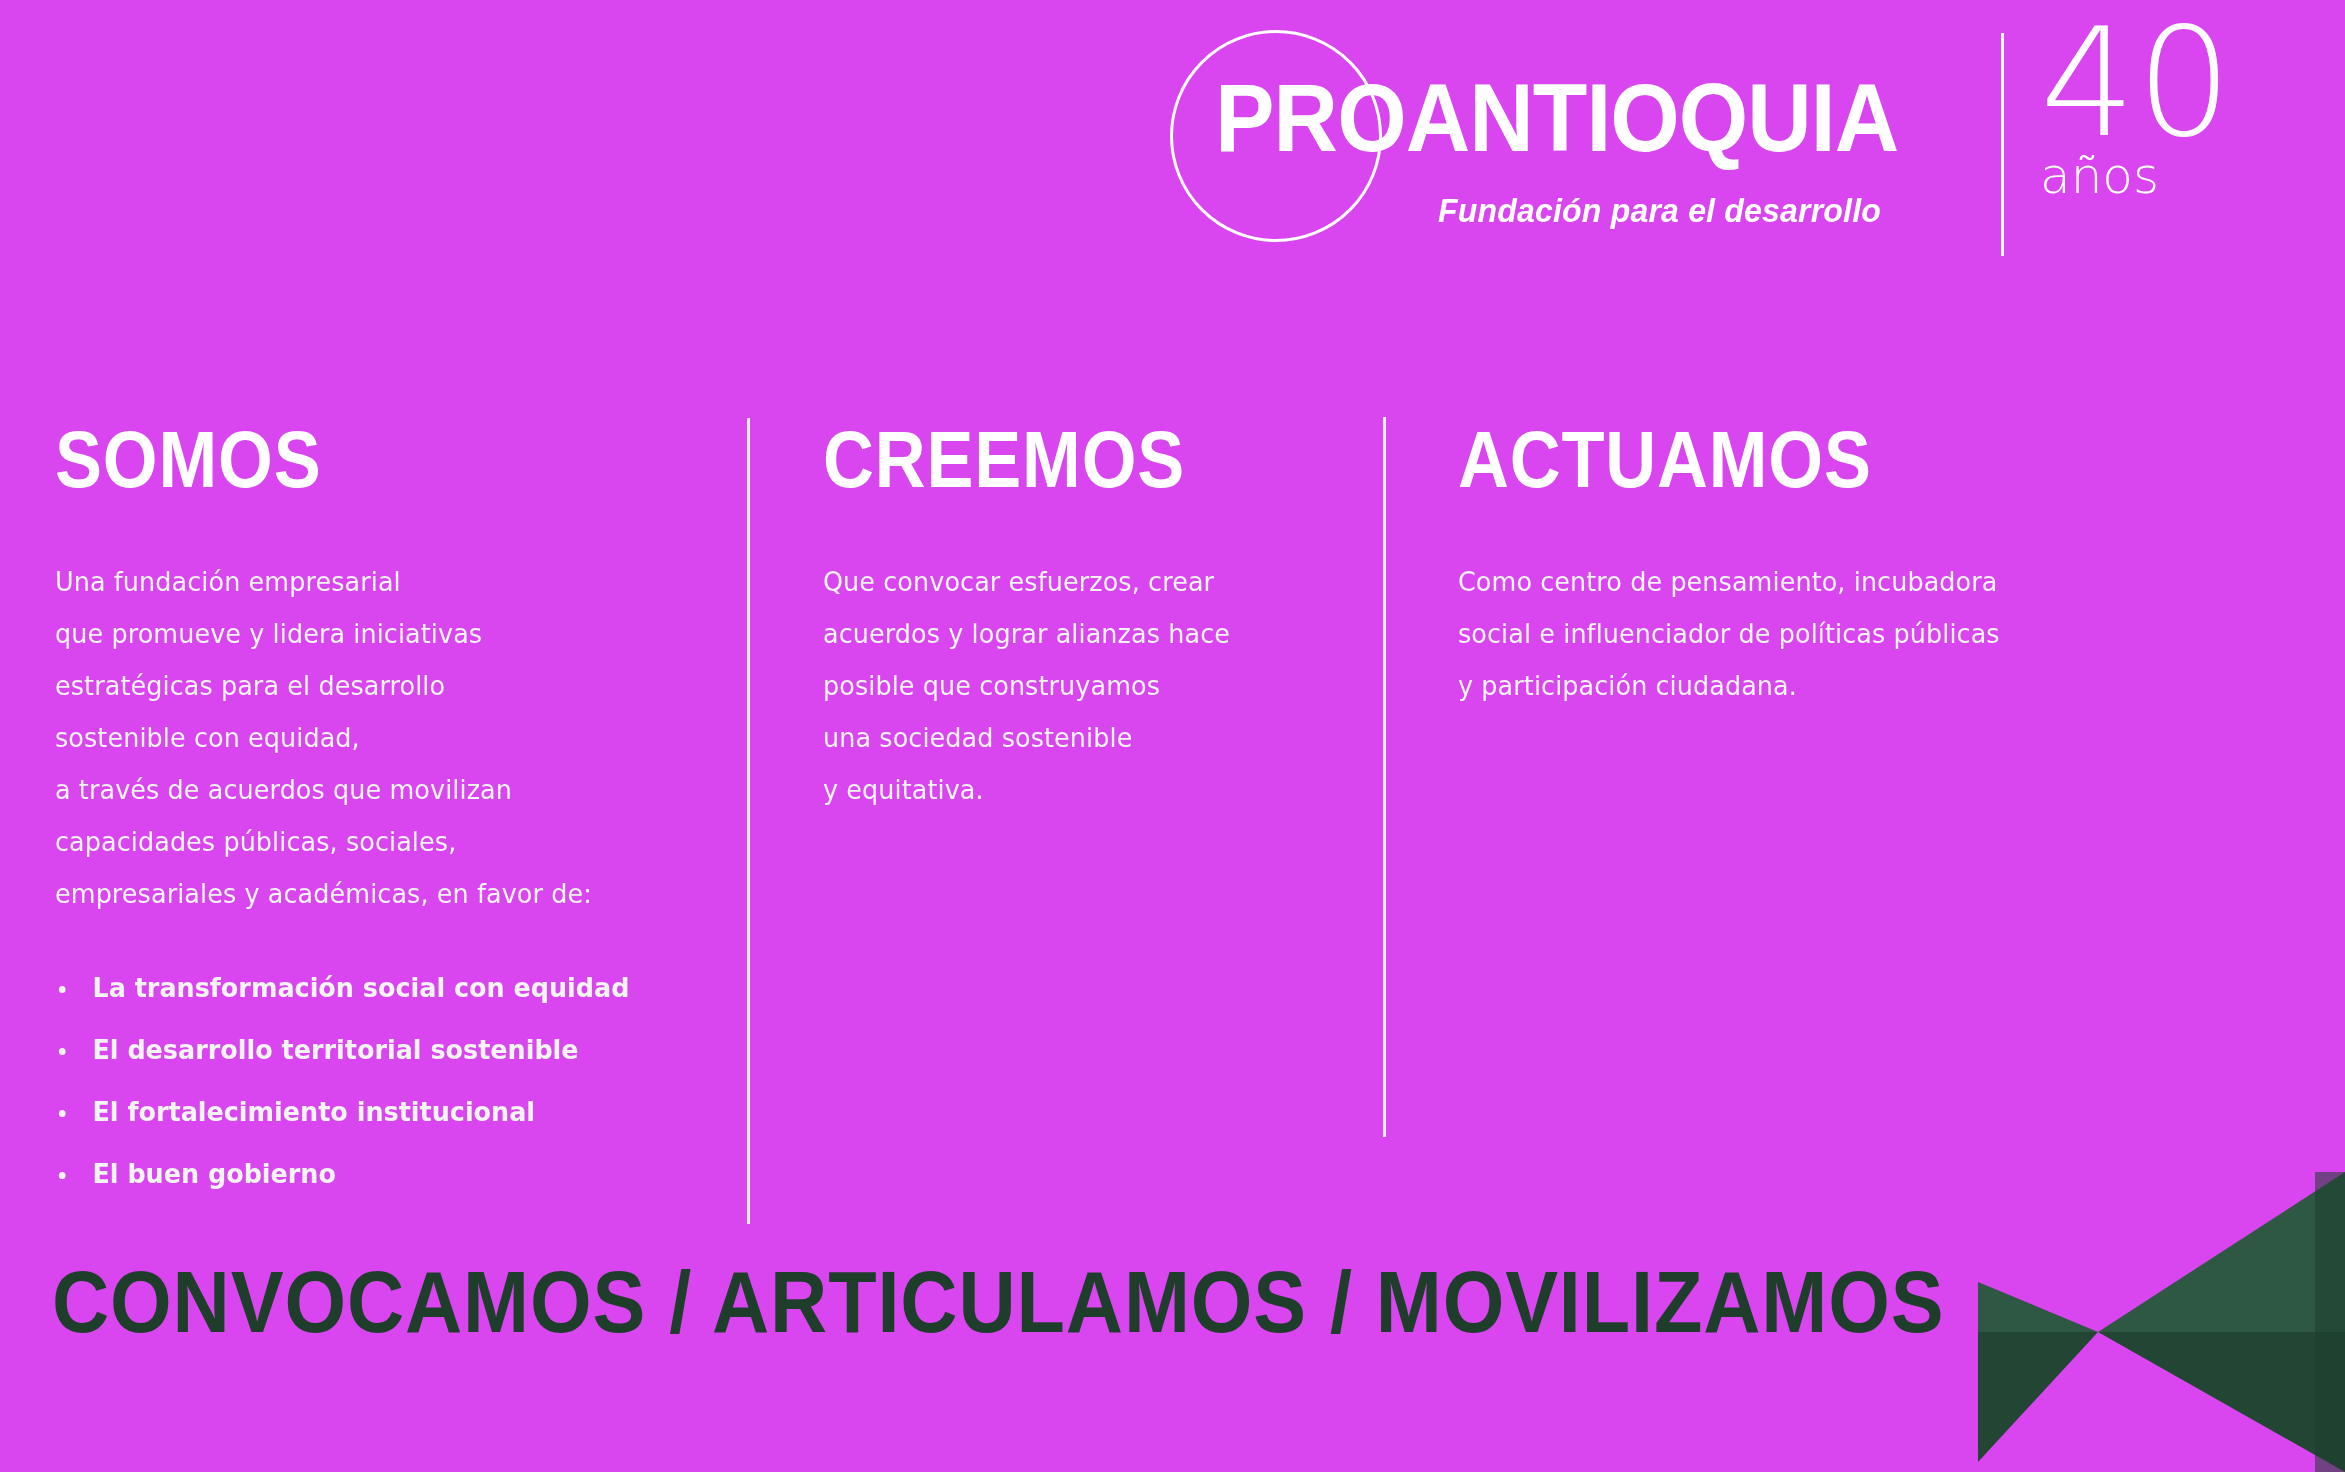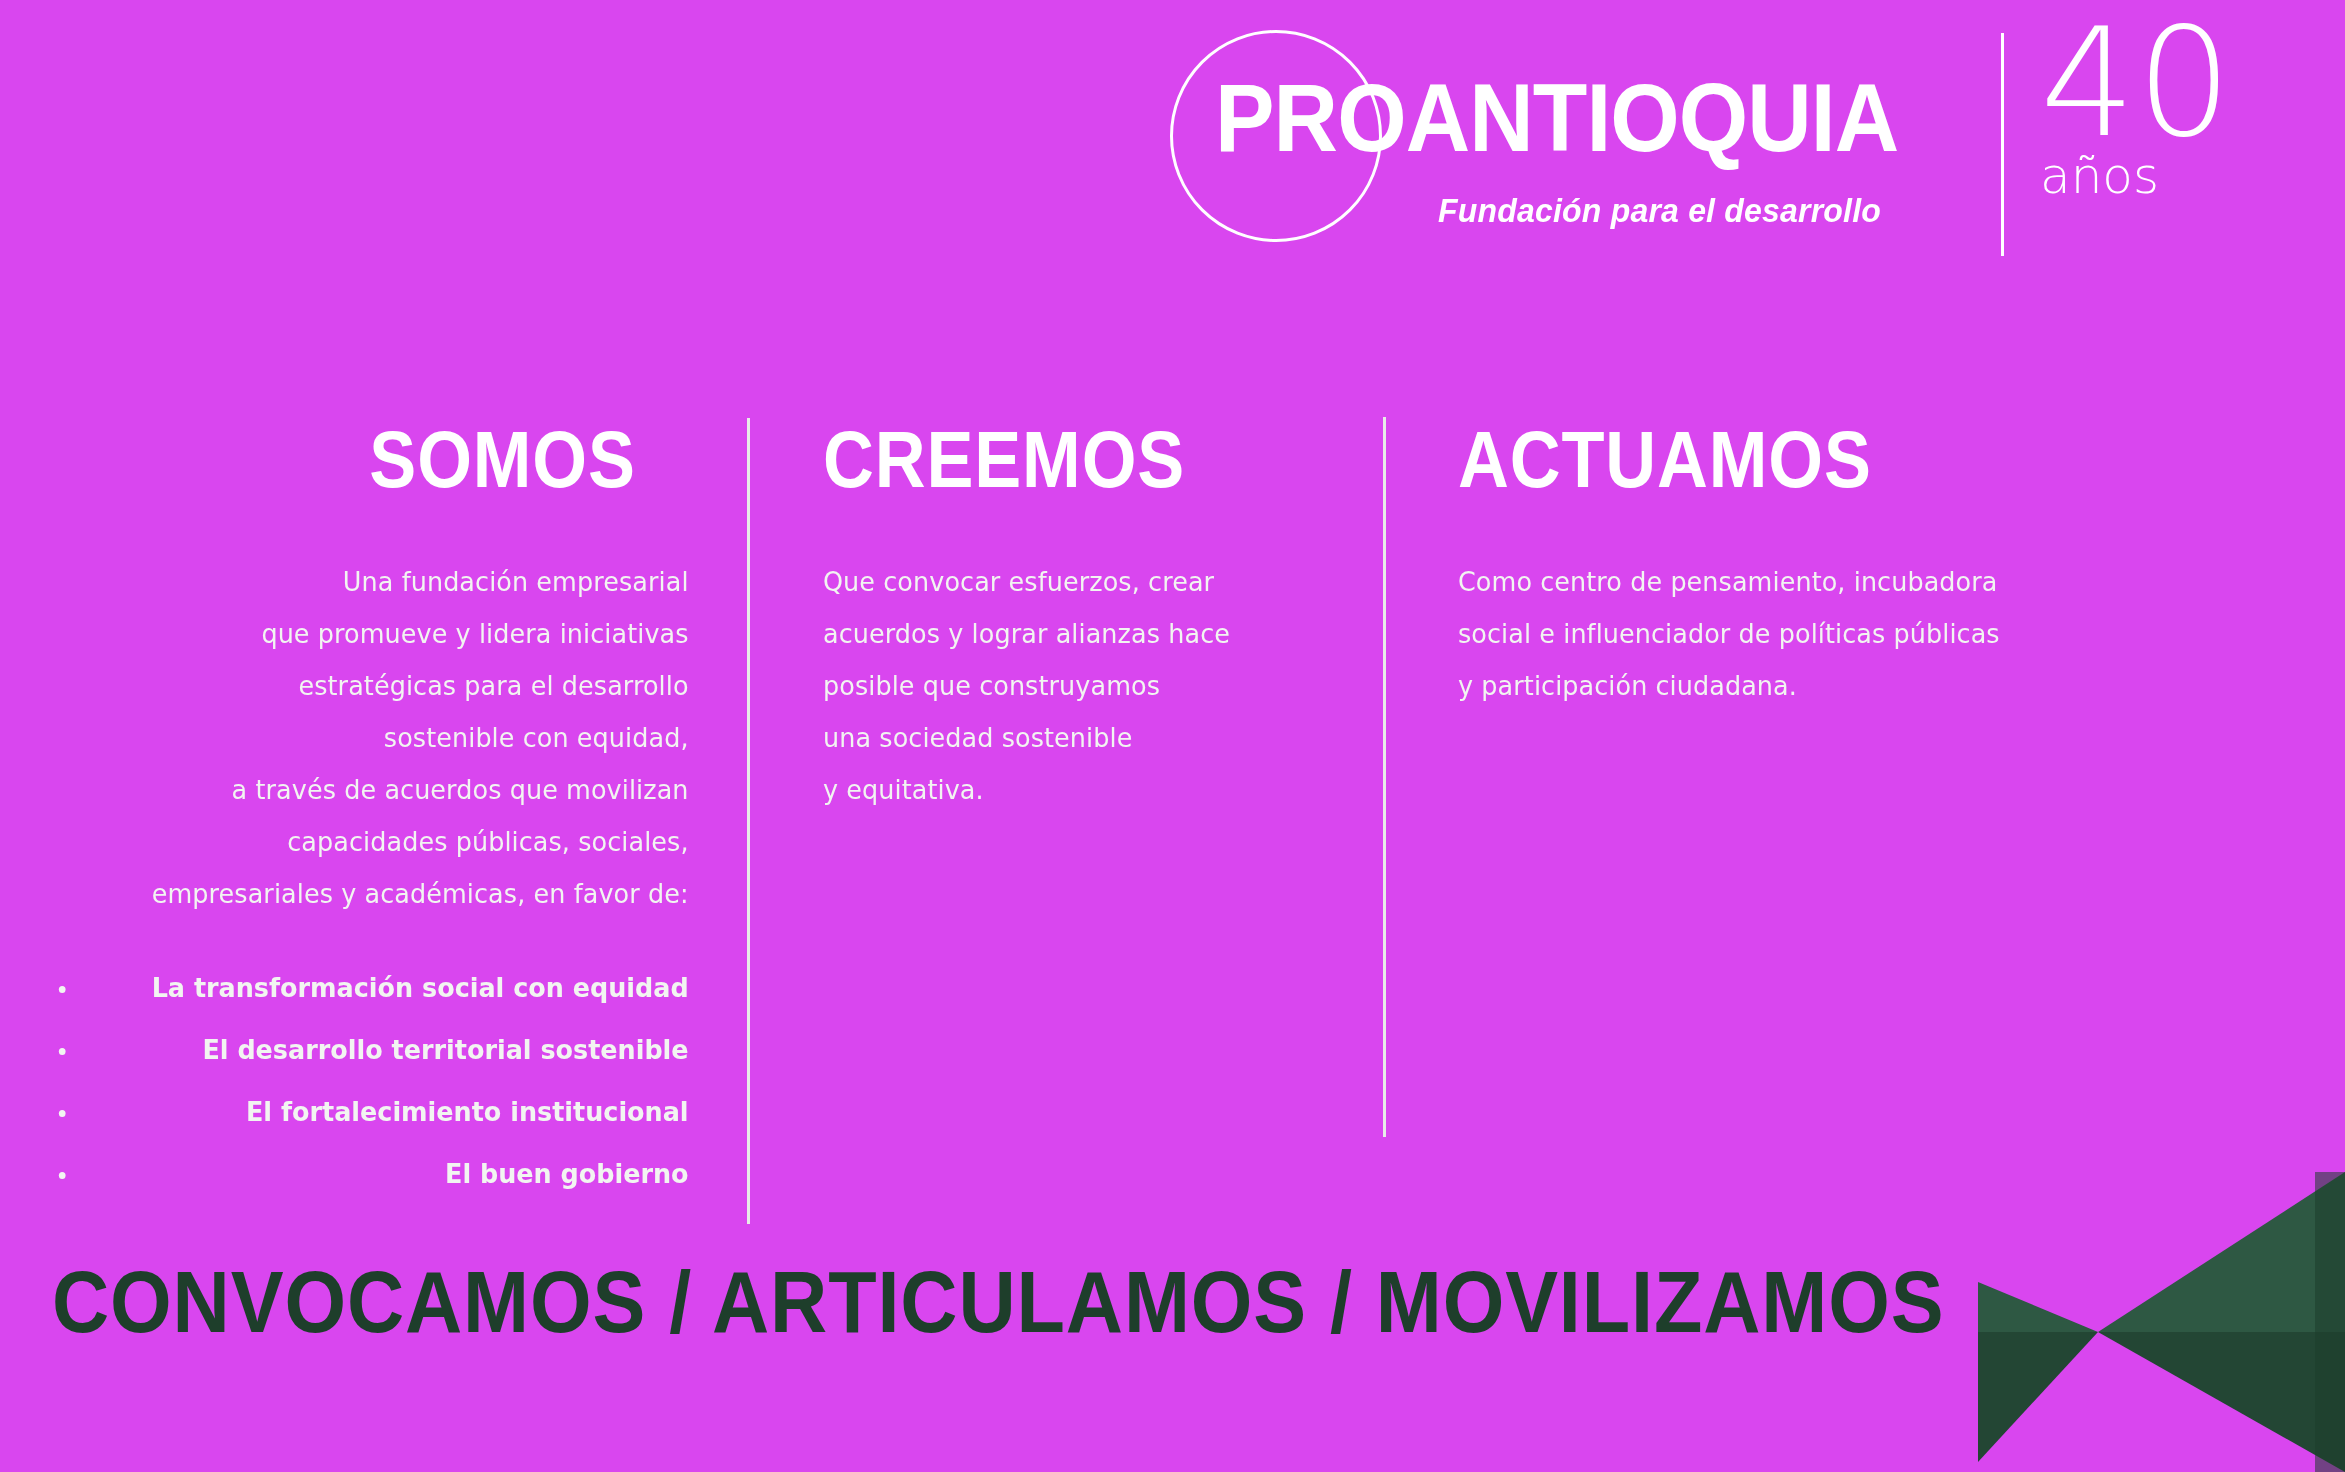--- a/index.html
+++ b/index.html
@@ -107,21 +107,21 @@
     line-height: 0.9;
     margin-top: 2px;
     letter-spacing: 0px;
   }
 
   
   .col {
     position: absolute;
     top: 420px;
   }
-  .col-somos    { left: 55px;   width: 660px; text-align: right; }
+  .col-somos    { left: 55px;   width: 660px; }
   .col-creemos  { left: 823px;  width: 540px; }
   .col-actuamos { left: 1458px; width: 680px; }
 
   .col h2 {
     margin: 0 0 56px 0;
     font-family: "Liberation Sans Narrow", "Liberation Sans", sans-serif;
     font-weight: bold;
     font-size: 80px;
     line-height: 1;
     letter-spacing: 1px;

